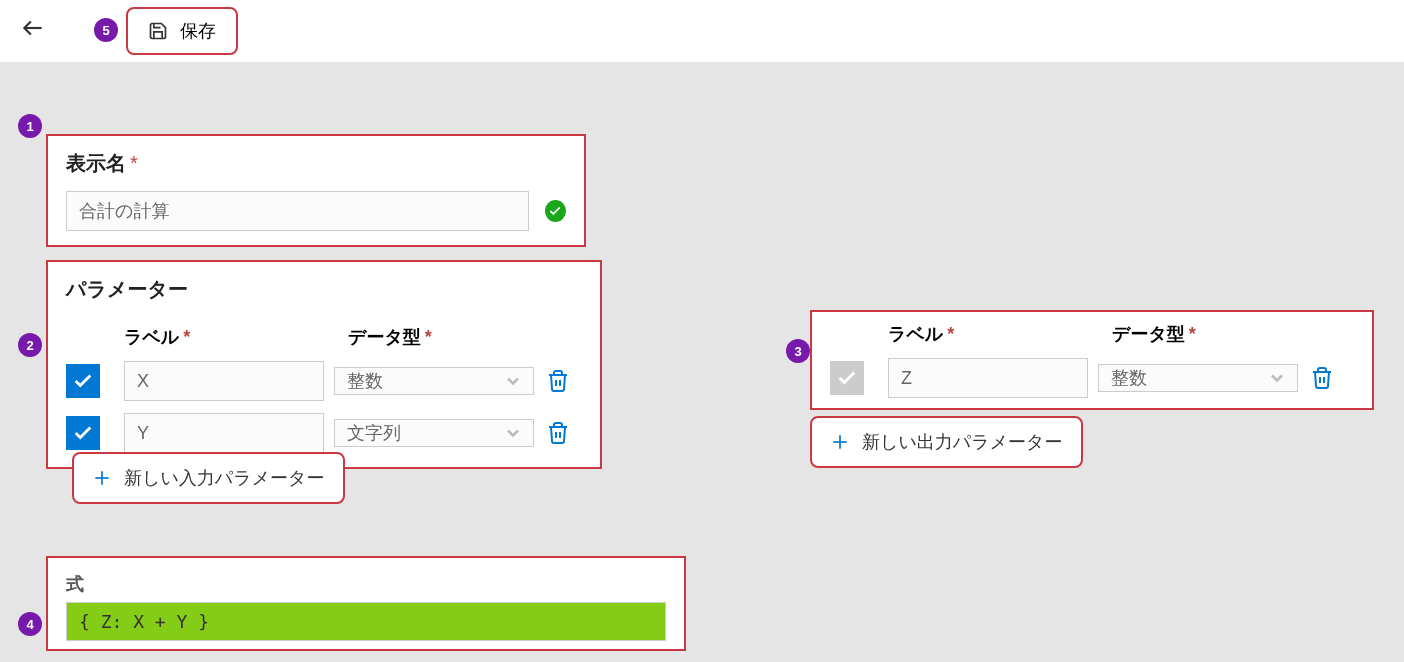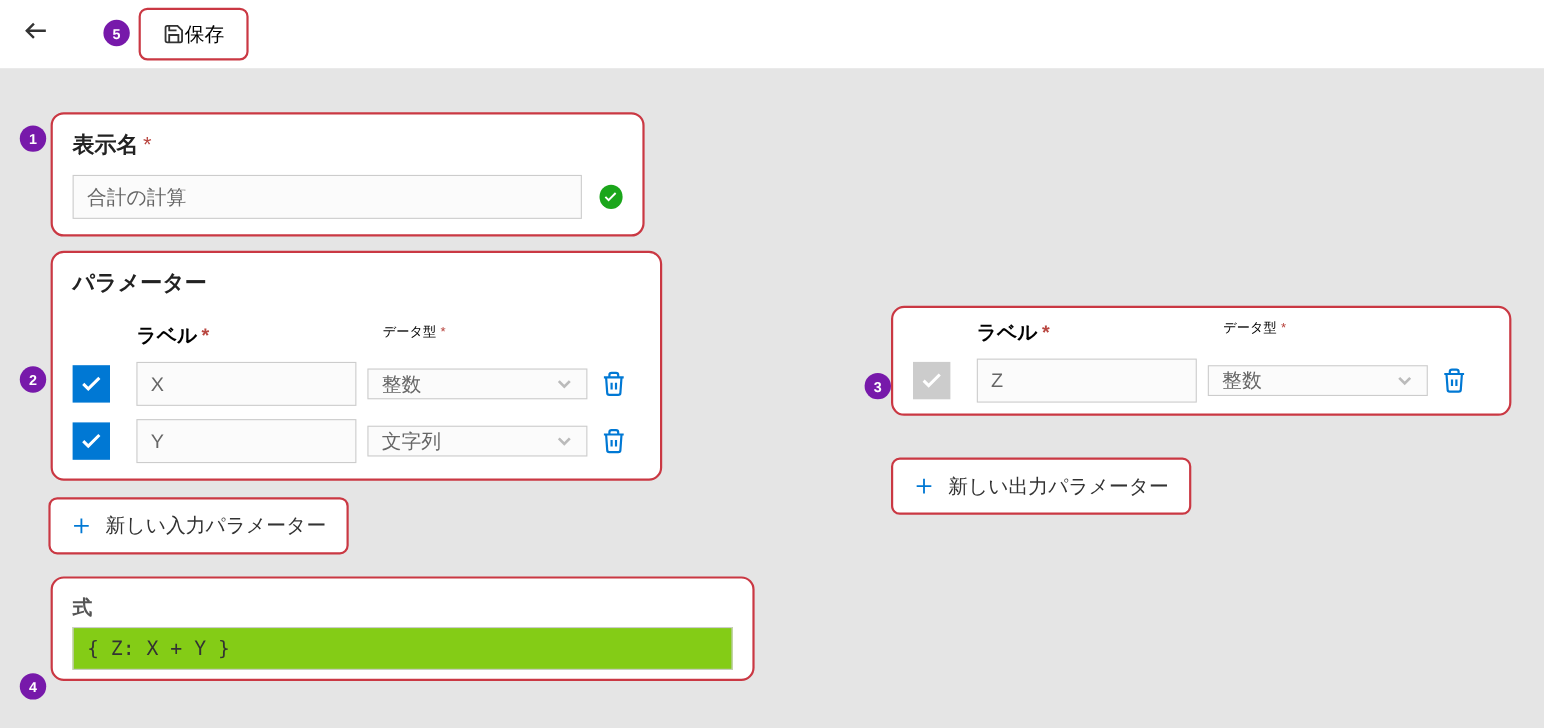--- a/index.html
+++ b/index.html
@@ -23,36 +23,38 @@
       font-size: 24px;
       color: #333;
       cursor: pointer;
     }
     .save-btn {
       border: 2px solid #ca3843;
       border-radius: 8px;
       padding: 10px 20px;
       display: flex;
       align-items: center;
+      gap: 12px;
       background: #fff;
       cursor: pointer;
       font-size: 18px;
       justify-content: center;
     }
     .save-icon {
       width: 20px;
       height: 20px;
       color: #333;
     }
     .panel {
       position: absolute;
       background: #fff;
       border: 2px solid #ca3843;
-      border-radius: 12px;
+      border-radius: 0;
       padding: 14px 18px;
+      margin-top: 32px;
     }
     .panel-display-name {
       left: 46px;
       top: 102px;
       width: 540px;
     }
     .panel-params {
       left: 46px;
       top: 228px;
       width: 556px;
@@ -113,21 +115,21 @@
     }
     .check-badge svg { width: 14px; height: 14px; color: #fff; }
     .param-headers {
       display: flex;
       margin-top: 22px;
       margin-bottom: 10px;
       padding-left: 58px;
       gap: 24px;
     }
     .param-headers .h1 { width: 200px; font-size: 18px; font-weight: 600; }
-    .param-headers .h2 { width: 200px; font-size: 12px; font-weight: 400; }
+    .param-headers .h2 { width: 200px; font-size: 18px; font-weight: 700; }
     .param-row {
       display: flex;
       align-items: center;
       gap: 10px;
       margin: 12px 0 0;
     }
     .cb {
       width: 34px;
       height: 34px;
       background: #0078d4;
@@ -311,21 +313,21 @@
       <svg viewBox="0 0 24 24" fill="none" stroke="currentColor" stroke-width="2">
           <polyline points="3 6 5 6 21 6"></polyline>
           <path d="M19 6l-1 14a2 2 0 0 1-2 2H8a2 2 0 0 1-2-2L5 6"></path>
           <path d="M10 11v6M14 11v6"></path>
           <path d="M8 6V4a2 2 0 0 1 2-2h4a2 2 0 0 1 2 2v2"></path>
         </svg>
     </span>
   </div>
 </div>
 
-<div class="btn-wrap" style="left:44px; top:452px;">
+<div class="btn-wrap" style="left:72px; top:452px;">
   <div class="add-btn">
     <span class="plus">
       <svg viewBox="0 0 24 24" fill="none" stroke="currentColor" stroke-width="2">
           <line x1="12" y1="4" x2="12" y2="20"></line>
           <line x1="4" y1="12" x2="20" y2="12"></line>
         </svg>
     </span>
     <span>新しい入力パラメーター</span>
   </div>
 </div>

